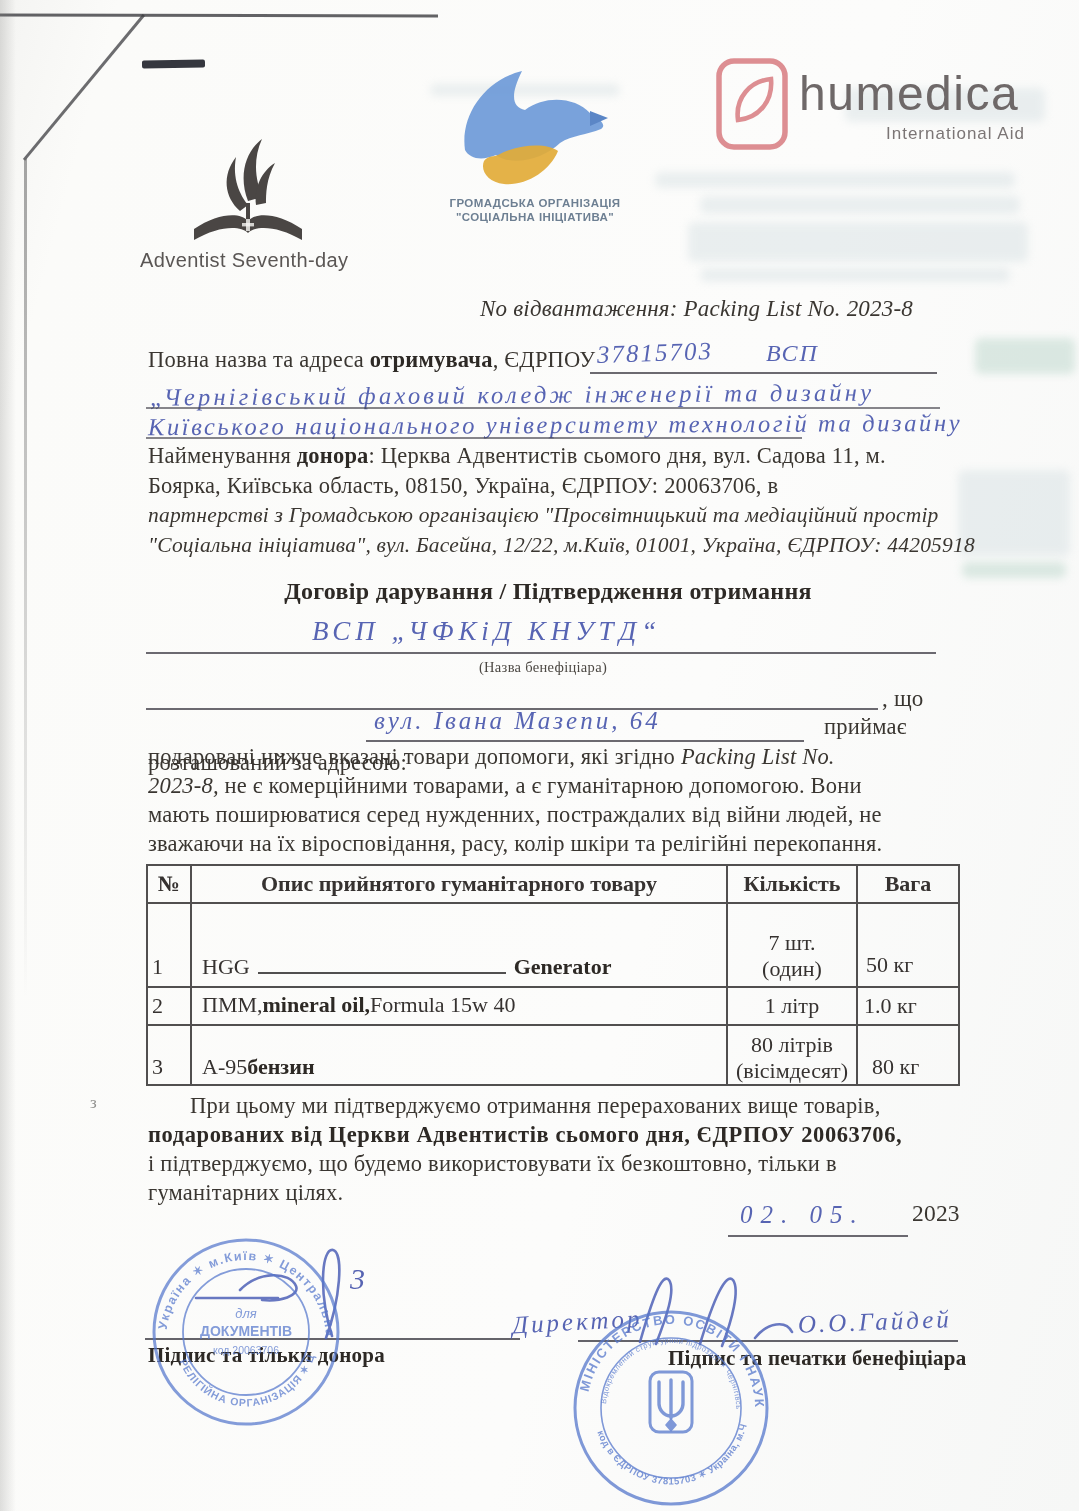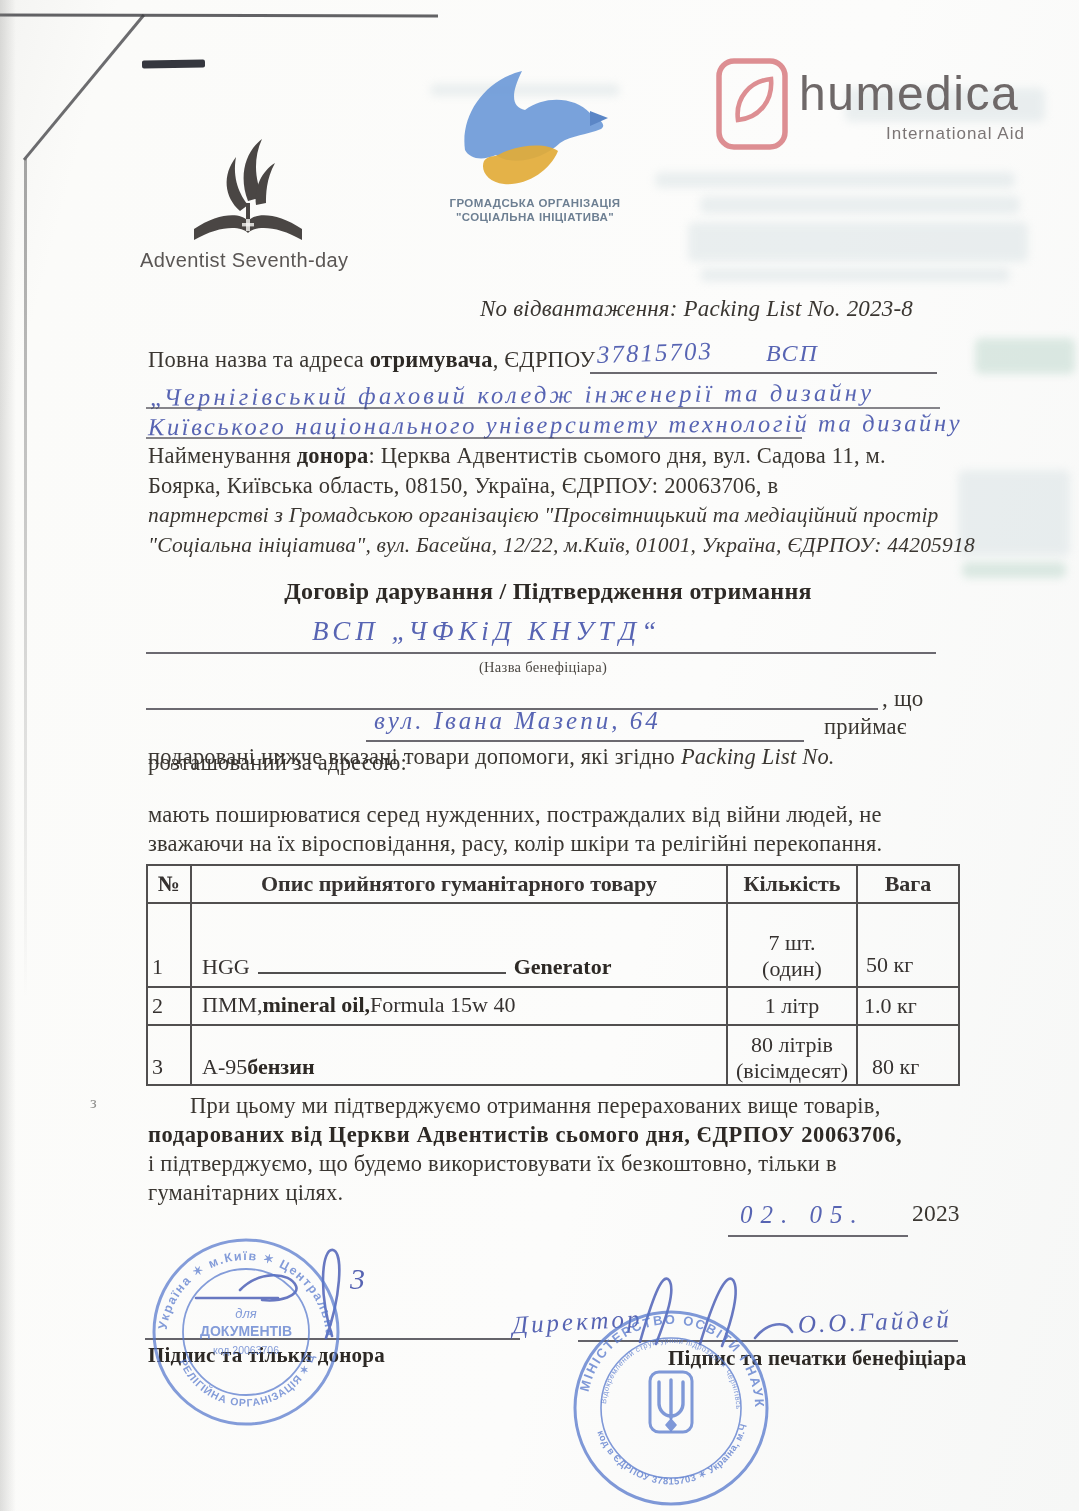--- a/index.html
+++ b/index.html
@@ -101,20 +101,21 @@
 
   <div class="rule" style="left:146px;top:708px;width:732px;"></div>
   <div class="tl" style="left:882px;top:686px;font-size:23px;">, що</div>
 
   <div class="tl" style="left:148px;top:750px;">розташований за адресою:</div>
   <div class="hw" style="left:374px;top:707px;font-size:25px;letter-spacing:3px;">вул. Івана Мазепи, 64</div>
   <div class="rule" style="left:366px;top:740px;width:438px;"></div>
   <div class="tl" style="left:815px;top:714px;margin-left:9px;">приймає</div>
 
   <div class="tl" style="left:148px;top:744px;"><span>подаровані нижче вказані товари допомоги, які згідно </span><span class="i">Packing List No.</span></div>
+  <div class="tl" style="left:148px;top:773px;"><span class="i">2023-8,</span><span> не є комерційними товарами, а є гуманітарною допомогою. Вони</span></div>
   <div class="tl" style="left:148px;top:802px;"><span>мають поширюватися серед нужденних, постраждалих від війни людей, не</span></div>
   <div class="tl" style="left:148px;top:831px;"><span>зважаючи на їх віросповідання, расу, колір шкіри та релігійні перекопання.</span></div>
 
   <table class="dtable" style="left:146px;top:864px;width:812px;">
     <colgroup>
         <col style="width:44px">
         <col style="width:536px">
         <col style="width:130px">
         <col style="width:102px">
       </colgroup>

